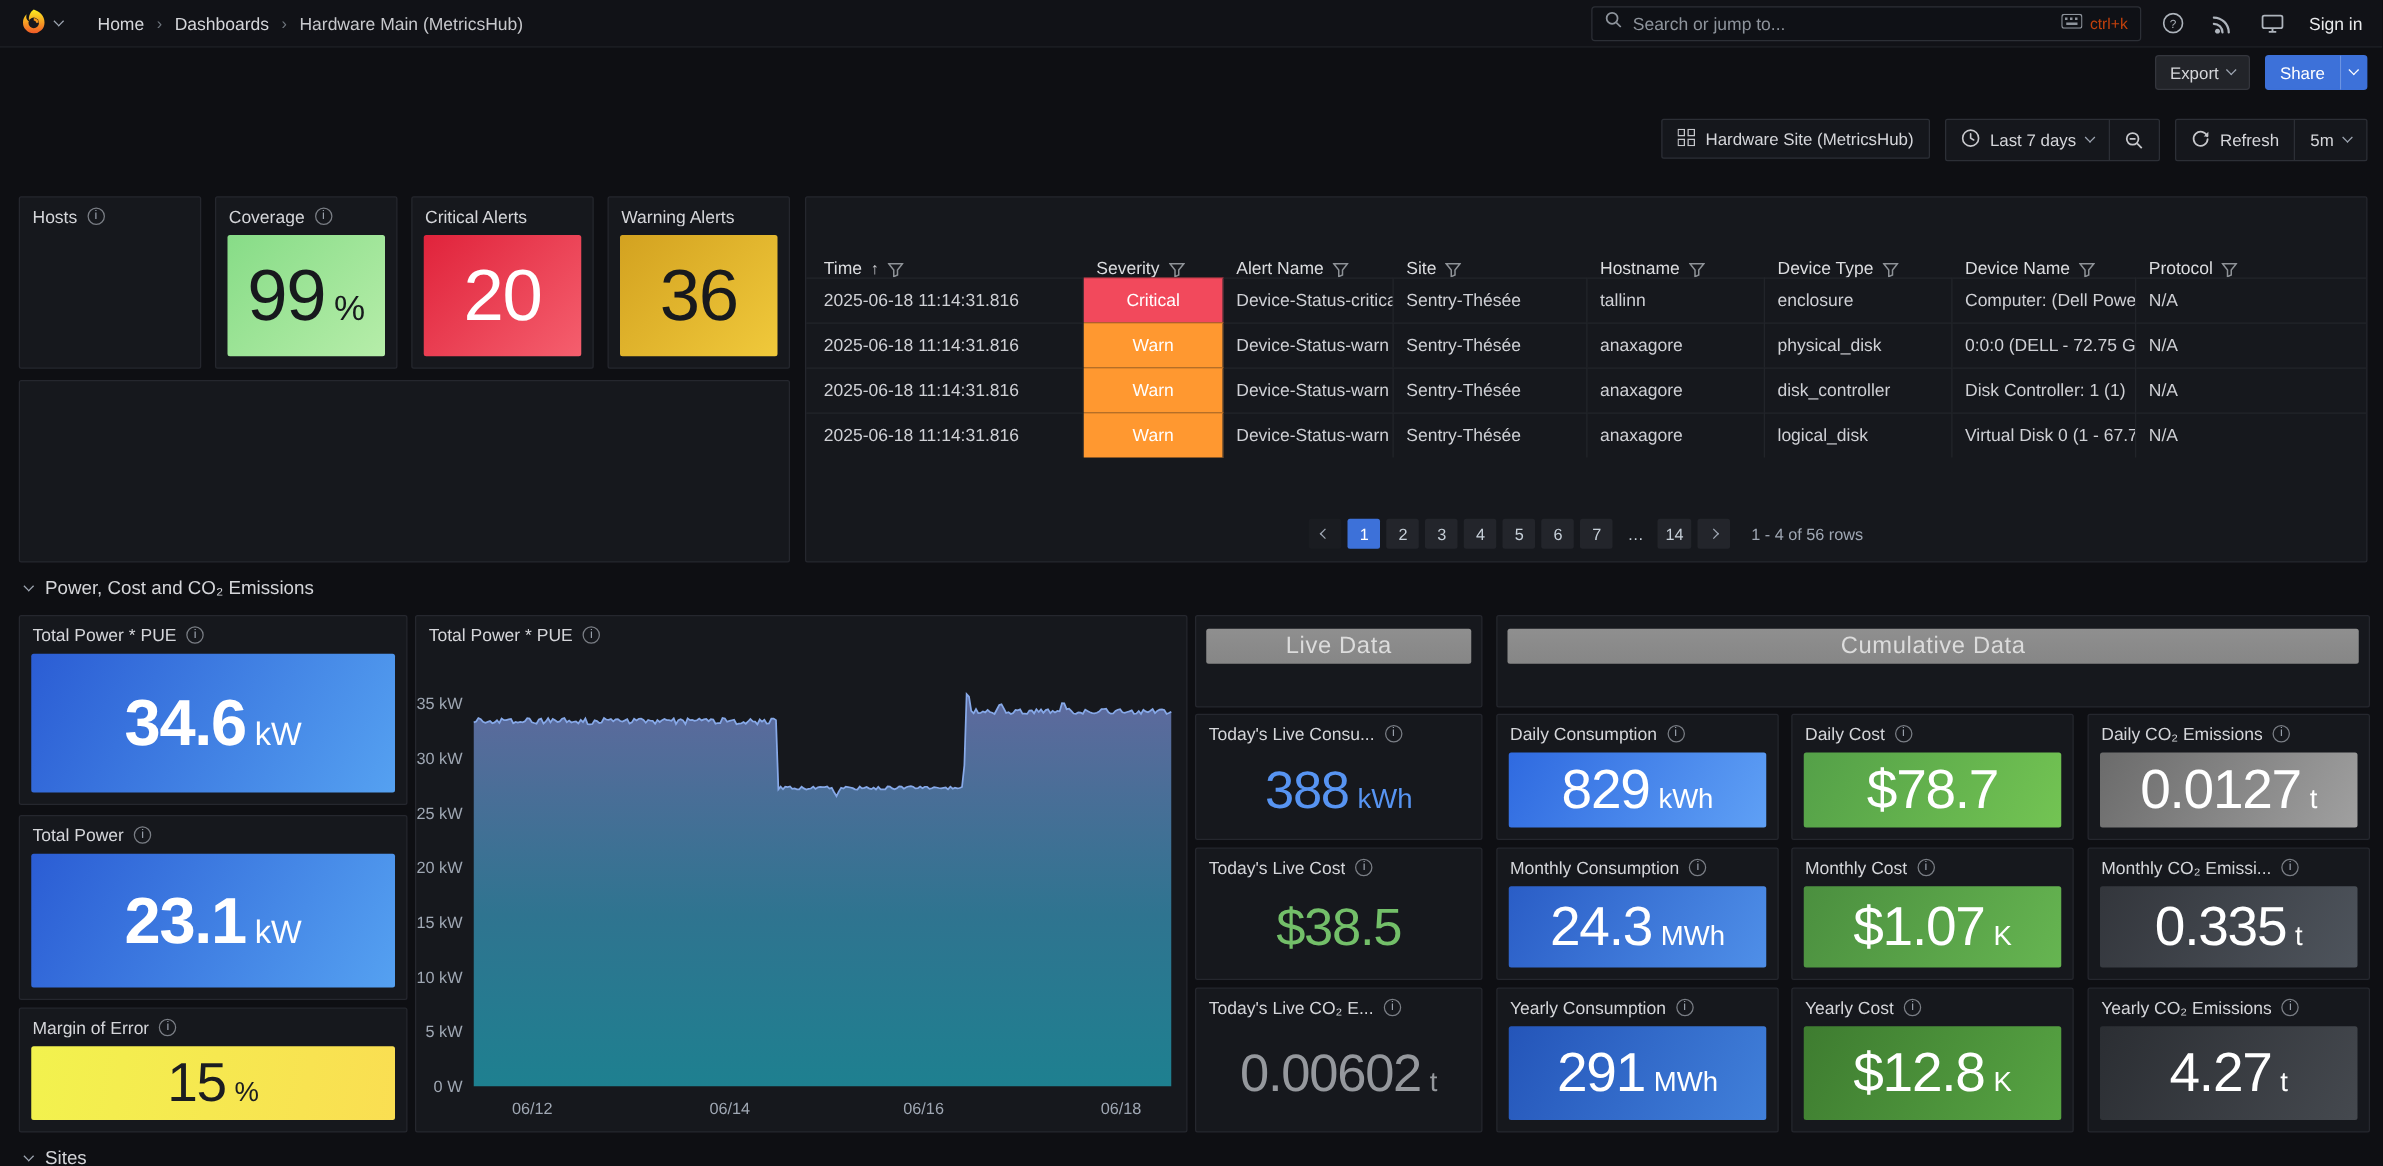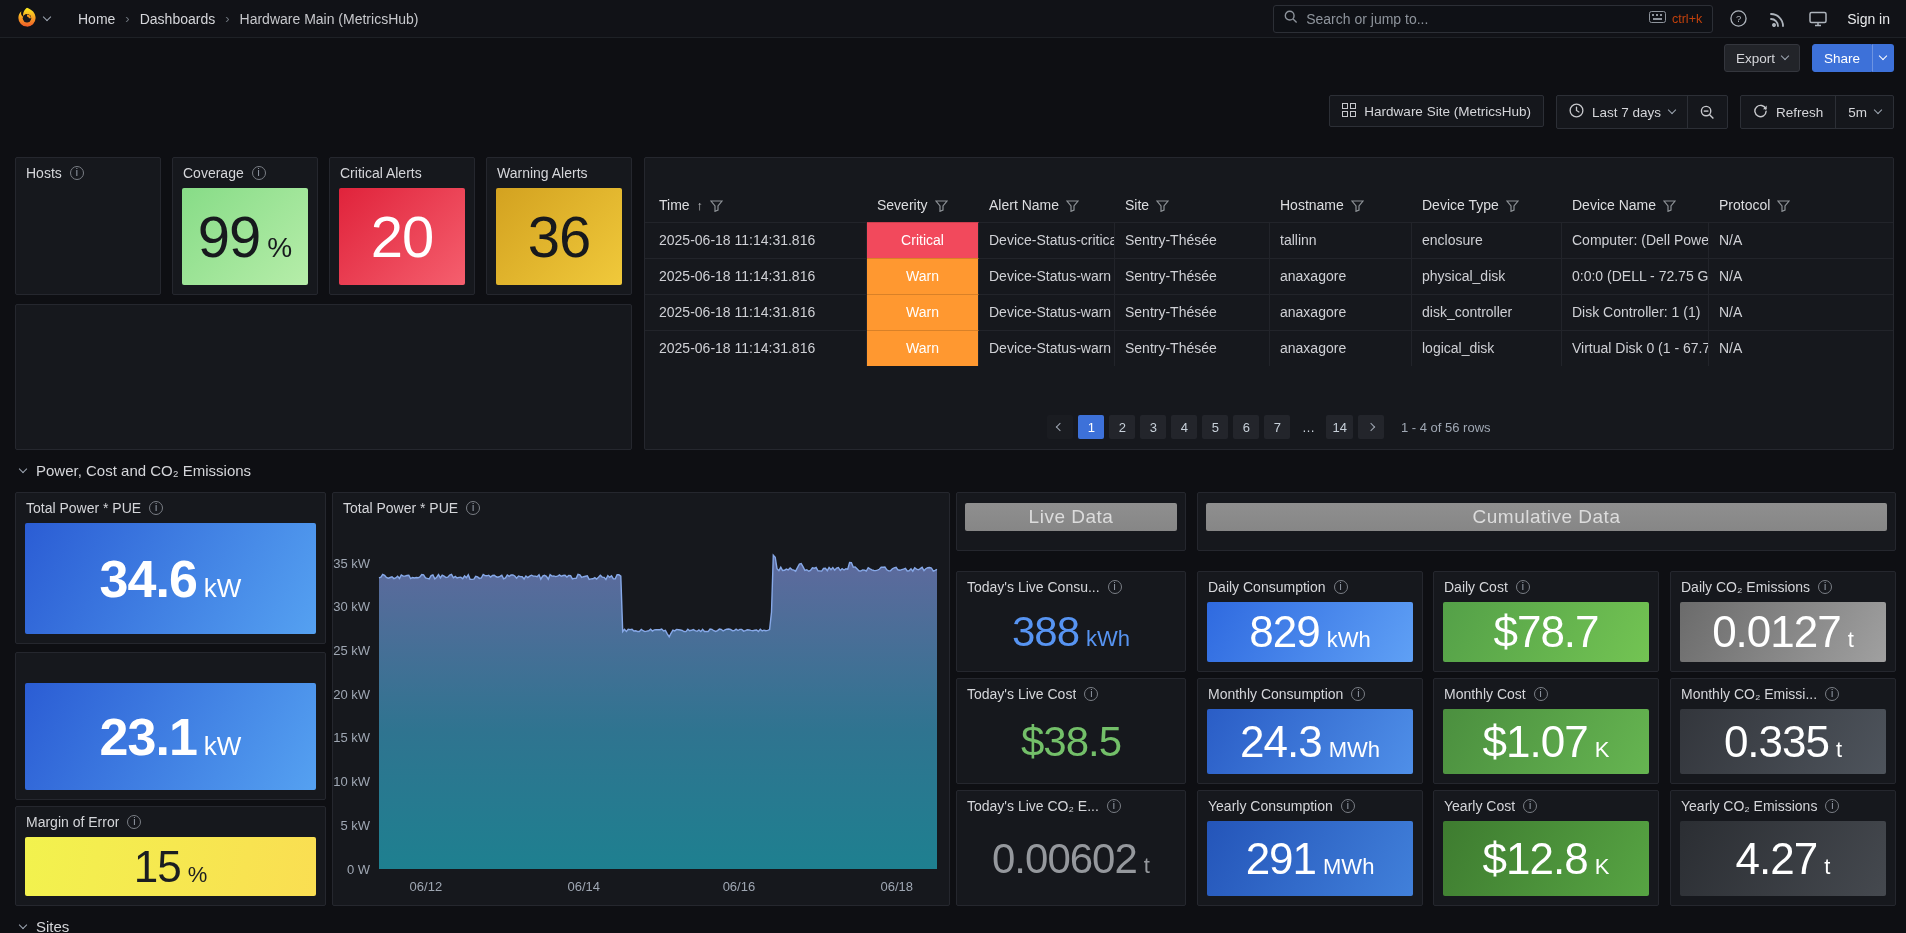--- a/index.html
+++ b/index.html
@@ -68,21 +68,21 @@
   .v42{ font-size:42px; }
   
   .ts{ top:157px; width:146px; height:138px; }
   .ts0{ left:15px; } .ts1{ left:172px; } .ts2{ left:329px; } .ts3{ left:486px; }
   .empty-panel{ left:15px; top:304px; width:617px; height:146px; }
   
   .alerts{ left:644px; top:157px; width:1250px; height:293px; }
   .alerts .ptitle{ padding:0; }
   .atable{ position:absolute; top:30px; left:0; right:0; }
   .arow{ display:grid; grid-template-columns:222px 112px 136px 155px 142px 150px 147px 1fr; }
-  .hcell{ height:34px; display:flex; align-items:center; gap:7px; padding:0 10px; font-size:14px; font-weight:500;
+  .hcell{ height:34px; display:flex; align-items:flex-end; gap:7px; padding:0 10px; font-size:14px; font-weight:500;
           color:#dcdde0; cursor:pointer; white-space:nowrap; overflow:hidden;}
   .hcell:first-child{ padding-left:14px; }
   .bcell{ height:36px; line-height:35px; padding:0 10px; font-size:14px; color:#cfd0d5;
           border-top:1px solid #22242a; border-right:1px solid #22242a; white-space:nowrap; overflow:hidden;}
   .bcell:first-child{ padding-left:14px; }
   .bcell:last-child{ border-right:none; }
   .sev{ color:#fff; text-align:center; border-top:1px solid rgba(0,0,0,.15);}
   .arrow-up{ color:#c7c8cc; font-size:13px; }
   .funnel{ flex:none; }
   .pager{ position:absolute; bottom:10px; left:0; right:0; display:flex; align-items:center; justify-content:center; gap:5px;}
@@ -102,21 +102,21 @@
   
   .pl{ left:15px; width:311px; }
   .pp0{ top:492px; height:152px; } .pp1{ top:652px; height:148px; } .pp2{ top:806px; height:100px; }
   
   .chartp{ left:332px; top:492px; width:618px; height:414px; }
   .chartp .phead{ position:absolute; top:0; left:0; right:0; z-index:2;}
   .chartp svg{ position:absolute; inset:0; }
   
   .lv{ left:956px; width:230px; }
   .cu-hd{ left:1197px; width:699px; }
-  .hd{ top:492px; height:59px; }
+  .hd{ top:492px; height:74px; }
   .graybar{ position:absolute; left:8px; right:8px; top:10px; height:28px;
             background:linear-gradient(180deg,#8f8f8f,#868686); border-radius:2px;
             display:flex; align-items:center; justify-content:center;
             font-size:19px; color:#dcdcdc; font-weight:500; letter-spacing:.5px;}
   .cc0{ left:1197px; width:226px; } .cc1{ left:1433px; width:226px; } .cc2{ left:1670px; width:226px; }
   .cr0{ top:571px; height:101px; } .cr1{ top:678px; height:106px; } .cr2{ top:790px; height:116px; }
   .livebody{ background:transparent !important; }
 </style>
 </head>
 <body>
@@ -422,20 +422,24 @@
       <span class="ico-info"></span>
     </div>
   <div class="pbody" style="background: linear-gradient(120deg, rgb(43, 93, 212), rgb(85, 161, 241)); color: rgb(255, 255, 255);">
     <span class="vwrap">
         <span class="val v52">34.6</span>
         <span class="unit u26">kW</span>
       </span>
   </div>
 </div>
 <div class="panel pl pp1">
+  <div class="phead">
+      <span class="ptitle">Total Power</span>
+      <span class="ico-info"></span>
+    </div>
   <div class="pbody" style="background: linear-gradient(120deg, rgb(43, 93, 212), rgb(85, 161, 241)); color: rgb(255, 255, 255);">
     <span class="vwrap">
         <span class="val v52">23.1</span>
         <span class="unit u26">kW</span>
       </span>
   </div>
 </div>
 <div class="panel pl pp2">
   <div class="phead">
       <span class="ptitle">Margin of Error</span>

